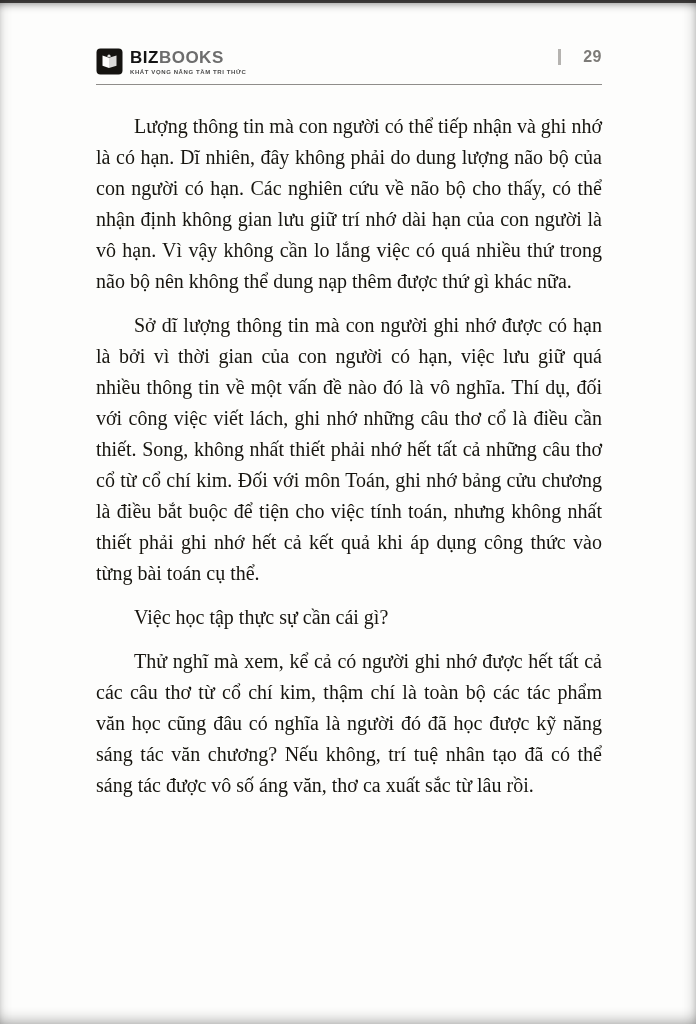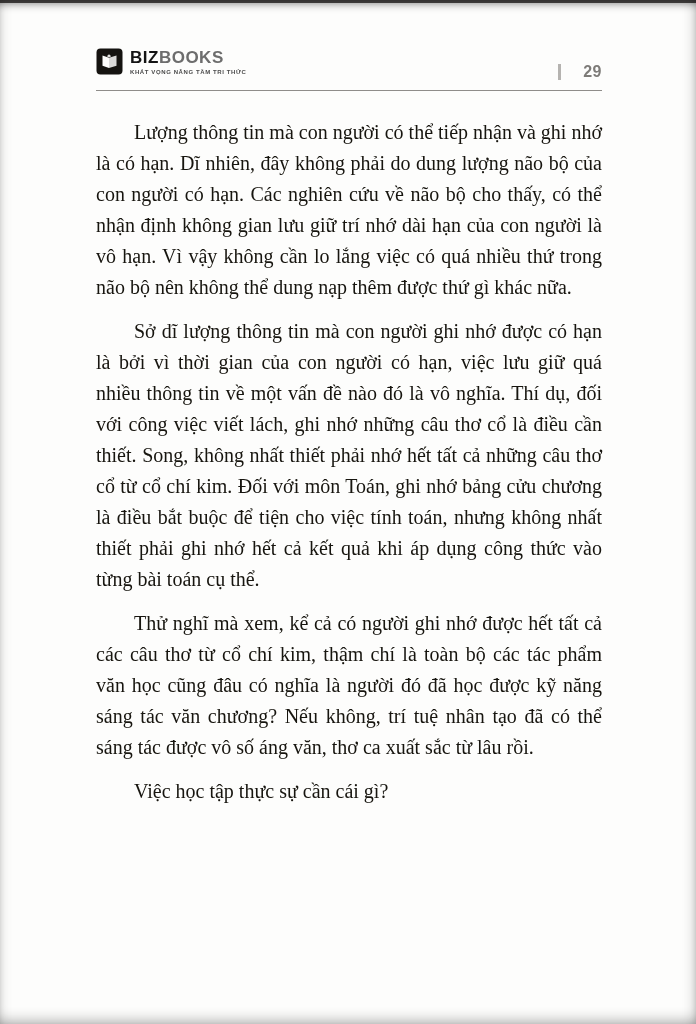--- a/index.html
+++ b/index.html
@@ -78,21 +78,21 @@
     margin-top: 3px;
     text-transform: uppercase;
   }
   .page-num-wrap {
     font-family: "Liberation Sans", sans-serif;
     font-size: 16px;
     color: #8f8f8f;
     display: flex;
     align-items: center;
     gap: 22px;
-    margin-top: 15px;
+    margin-top: 0;
   }
   .page-num-bar {
     display: inline-block;
     width: 3px;
     height: 16px;
     background: #b5b3b0;
   }
   .page-num {
     font-weight: 700;
     color: #7d7b78;
@@ -138,18 +138,18 @@
 
       <div class="page-num-wrap">
         <span class="page-num-bar"></span>
         <span class="page-num">29</span>
       </div>
     </div>
 
     <div class="body-text">
       <p>Lượng thông tin mà con người có thể tiếp nhận và ghi nhớ là có hạn. Dĩ nhiên, đây không phải do dung lượng não bộ của con người có hạn. Các nghiên cứu về não bộ cho thấy, có thể nhận định không gian lưu giữ trí nhớ dài hạn của con người là vô hạn. Vì vậy không cần lo lắng việc có quá nhiều thứ trong não bộ nên không thể dung nạp thêm được thứ gì khác nữa.</p>
       <p>Sở dĩ lượng thông tin mà con người ghi nhớ được có hạn là bởi vì thời gian của con người có hạn, việc lưu giữ quá nhiều thông tin về một vấn đề nào đó là vô nghĩa. Thí dụ, đối với công việc viết lách, ghi nhớ những câu thơ cổ là điều cần thiết. Song, không nhất thiết phải nhớ hết tất cả những câu thơ cổ từ cổ chí kim. Đối với môn Toán, ghi nhớ bảng cửu chương là điều bắt buộc để tiện cho việc tính toán, nhưng không nhất thiết phải ghi nhớ hết cả kết quả khi áp dụng công thức vào từng bài toán cụ thể.</p>
+      <p>Việc học tập thực sự cần cái gì?</p>
       <p>Thử nghĩ mà xem, kể cả có người ghi nhớ được hết tất cả các câu thơ từ cổ chí kim, thậm chí là toàn bộ các tác phẩm văn học cũng đâu có nghĩa là người đó đã học được kỹ năng sáng tác văn chương? Nếu không, trí tuệ nhân tạo đã có thể sáng tác được vô số áng văn, thơ ca xuất sắc từ lâu rồi.</p>
-      <p>Việc học tập thực sự cần cái gì?</p>
     </div>
 
   </div>
 </div>
 
 </body></html>

